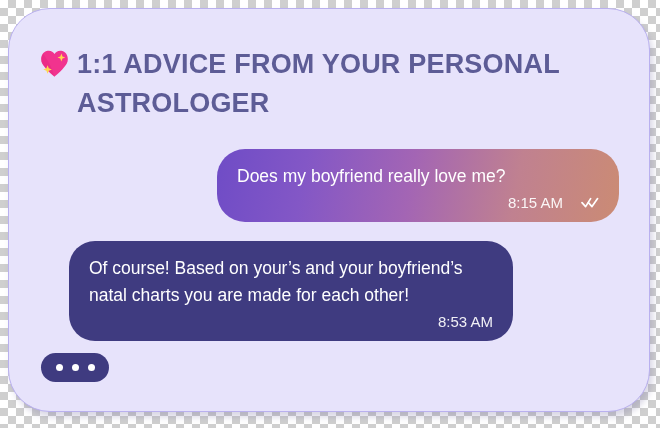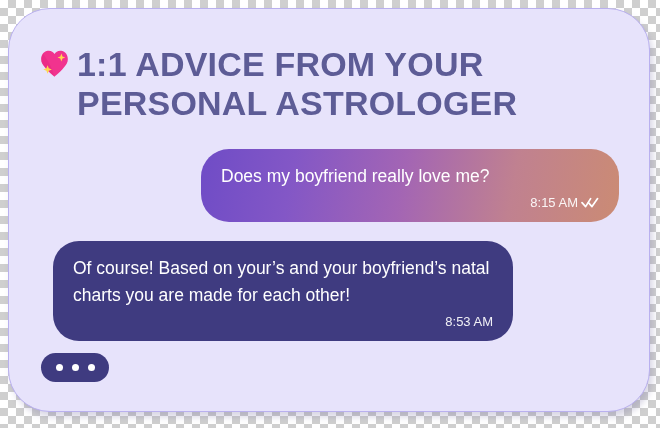--- a/index.html
+++ b/index.html
@@ -47,21 +47,21 @@
   
   .heart-icon {
     position: relative;
     width: 30px;
     height: 34px;
     flex: 0 0 auto;
   }
   .heart-icon svg { display: block; }
 
   .header-title {
-    font-size: 34px;
+    font-size: 27px;
     line-height: 39px;
     font-weight: bold;
     letter-spacing: 0.2px;
     color: #5d5c96;
     text-transform: uppercase;
     max-width: 505px;
   }
 
   
   .chat {
@@ -95,20 +95,21 @@
   }
 
   .bubble {
     box-sizing: border-box;
     position: relative;
     border-radius: 26px;
     padding: 14px 20px 10px 20px;
     color: #ffffff;
     font-size: 17.5px;
     line-height: 27px;
+    margin-left: 16px;
   }
 
   .bubble-out {
     width: 418px;
     background: linear-gradient(100deg, #6f4cc6 0%, #8357c6 22%, #a365b4 48%, #c08190 74%, #cb8b74 100%);
     border-radius: 28px;
   }
   .bubble-in {
     width: 460px;
     background: #3f3b80;
@@ -117,23 +118,23 @@
 
   .bubble-text {
     display: block;
     white-space: pre-line;
   }
 
   .meta {
     display: flex;
     align-items: center;
     justify-content: flex-end;
-    gap: 3px;
+    gap: 18px;
     margin-top: 4px;
-    font-size: 13px;
+    font-size: 15px;
     line-height: 18px;
     color: rgba(255, 255, 255, 0.92);
   }
   .ticks {
     display: inline-block;
     width: 18px;
     height: 12px;
     flex: 0 0 auto;
   }
   .ticks svg { display: block; }

